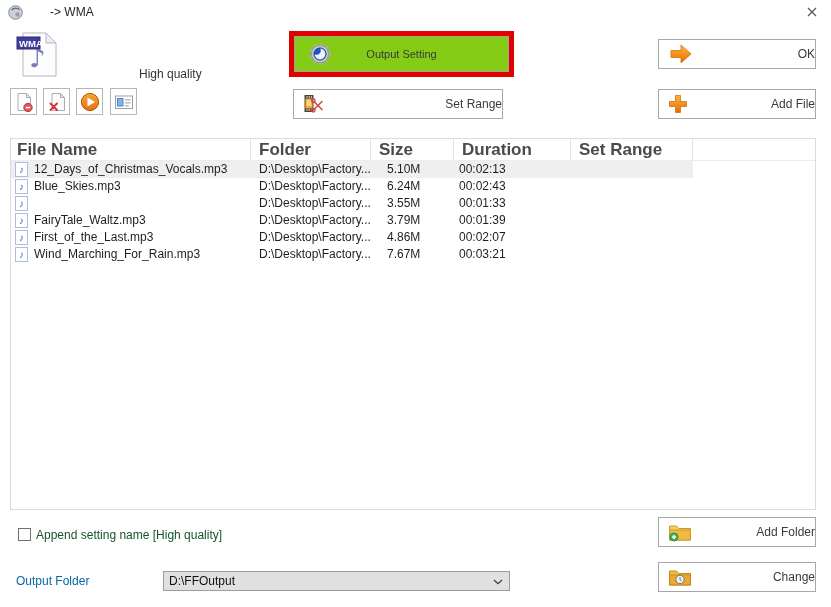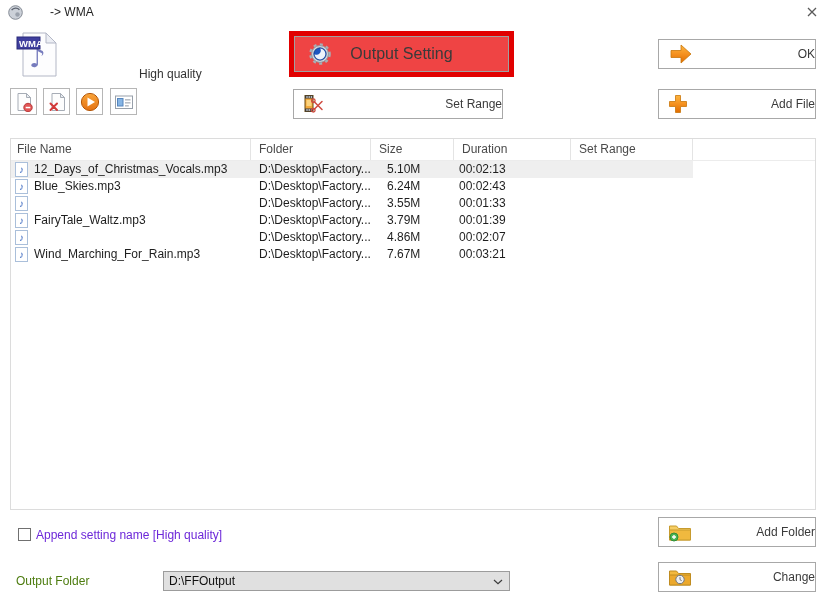--- a/index.html
+++ b/index.html
@@ -12,63 +12,63 @@
   .title { position:absolute; left:30px; top:5px; font-size:12px; color:#1f1f1f;margin-left:20px; }
   .close-btn { position:absolute; left:800px; top:2px; width:24px; height:20px;
                display:flex; align-items:center; justify-content:center; }
 
   
   .wma-icon { position:absolute; left:16px; top:30px; }
   .preset-label { position:absolute; left:139px; top:51px; font-size:12px; color:#333;margin-top:16px; }
 
   .red-wrap { position:absolute; left:289px; top:31px; width:225px; height:46px;
               border:5px solid #e10000; background:#e10000; }
-  .inner-btn { width:100%; height:100%; background:#ef4444; border:1px solid #a0a0a0;
+  .inner-btn { width:100%; height:100%; background:#84cc16; border:1px solid #a0a0a0;
                position:relative; display:flex; align-items:center; justify-content:center;
-               font-size:16px; color:#3a3a3a; }
+               font-size:11px; color:#3a3a3a; }
   .btn { position:absolute; background:#fff; border:1px solid #a8a8a8;
          display:flex; align-items:center; justify-content:flex-end;
          font-size:12px; color:#3a3a3a; }
   .btn-icon { position:absolute; left:9px; top:50%; transform:translateY(-50%); display:flex; }
   .ok-btn       { left:658px; top:39px;  width:158px; height:30px; }
   .setrange-btn { left:293px; top:89px;  width:210px; height:30px; }
   .addfile-btn  { left:658px; top:89px;  width:158px; height:30px; }
   .addfolder-btn{ left:658px; top:517px; width:158px; height:30px; }
   .change-btn   { left:658px; top:562px; width:158px; height:30px; }
 
   .small-btn { position:absolute; top:88px; width:27px; height:27px; background:#fff;
                border:1px solid #b6b6b6; display:flex; align-items:center; justify-content:center; }
   .sb1 { left:10px; } .sb2 { left:43px; } .sb3 { left:76px; } .sb4 { left:110px; }
 
   
   .table { position:absolute; left:10px; top:138px; width:806px; height:372px;
            border:1px solid #dcdcdc; background:#fff; }
   .thead { display:flex; height:22px; border-bottom:1px solid #ececec; background:#fff; }
-  .th { border-right:1px solid #e4e4e4; font-size:12px; color:#4a4a4a; line-height:21px;
-        padding-left:8px; overflow:hidden; white-space:nowrap; }
+  .th { border-right:1px solid #e4e4e4; font-size:17px; color:#4a4a4a; line-height:21px;
+        padding-left:8px; overflow:hidden; white-space:nowrap;font-weight:bold; }
   .c0 { width:240px; padding-left:6px; } .c1 { width:120px; } .c2 { width:83px; }
   .c3 { width:117px; } .c4 { width:122px; } .c5 { flex:1; border-right:none; }
   .row { position:relative; height:17px; width:682px; font-size:12px; color:#1e1e1e;
          white-space:nowrap; }
   .row.selected { background:#efefef; }
   .note-icon { position:absolute; left:4px; top:1px; width:13px; height:15px;
                border:1px solid #aabfda; background:#fff; font-size:10px; color:#3a68c0;
                line-height:13px; text-align:center; }
   .cell { position:absolute; top:0; line-height:17px; overflow:hidden; }
   .cell.name { left:23px; width:222px; }
   .cell.folder { left:248px; width:118px; }
   .cell.size { left:368px; width:80px;margin-left:8px; }
   .cell.duration { left:448px; width:115px; }
   .cell.setrange { left:568px; width:112px; }
 
   
   .checkbox { position:absolute; left:18px; top:528px; width:13px; height:13px;
               border:1px solid #707070; background:#fff; }
-  .chk-label { position:absolute; left:36px; top:528px; font-size:12px; color:#6d28d9; }
-  .outfolder-label { position:absolute; left:16px; top:574px; font-size:12px; color:#4d7c0f;text-align:right; }
+  .chk-label { position:absolute; left:36px; top:528px; font-size:12px; color:#14532d; }
+  .outfolder-label { position:absolute; left:16px; top:574px; font-size:12px; color:#0369a1;text-align:right; }
   .combobox { position:absolute; left:163px; top:571px; width:347px; height:20px;
               background:#e0e0e0; border:1px solid #9c9c9c; display:flex; align-items:center;
               padding-left:5px; font-size:12px; color:#111; }
   .combo-chevron { position:absolute; right:6px; top:7px; display:flex; }
 </style>
 </head>
 <body>
 
 <div class="window">
 
@@ -238,20 +238,21 @@
     <div class="row">
       <span class="note-icon">♪</span>
       <span class="cell name">FairyTale_Waltz.mp3</span>
       <span class="cell folder">D:\Desktop\Factory...</span>
       <span class="cell size">3.79M</span>
       <span class="cell duration">00:01:39</span>
       <span class="cell setrange"></span>
     </div>
     <div class="row">
       <span class="note-icon">♪</span>
+      <span class="cell name">First_of_the_Last.mp3</span>
       <span class="cell folder">D:\Desktop\Factory...</span>
       <span class="cell size">4.86M</span>
       <span class="cell duration">00:02:07</span>
       <span class="cell setrange"></span>
     </div>
     <div class="row">
       <span class="note-icon">♪</span>
       <span class="cell name">Wind_Marching_For_Rain.mp3</span>
       <span class="cell folder">D:\Desktop\Factory...</span>
       <span class="cell size">7.67M</span>

